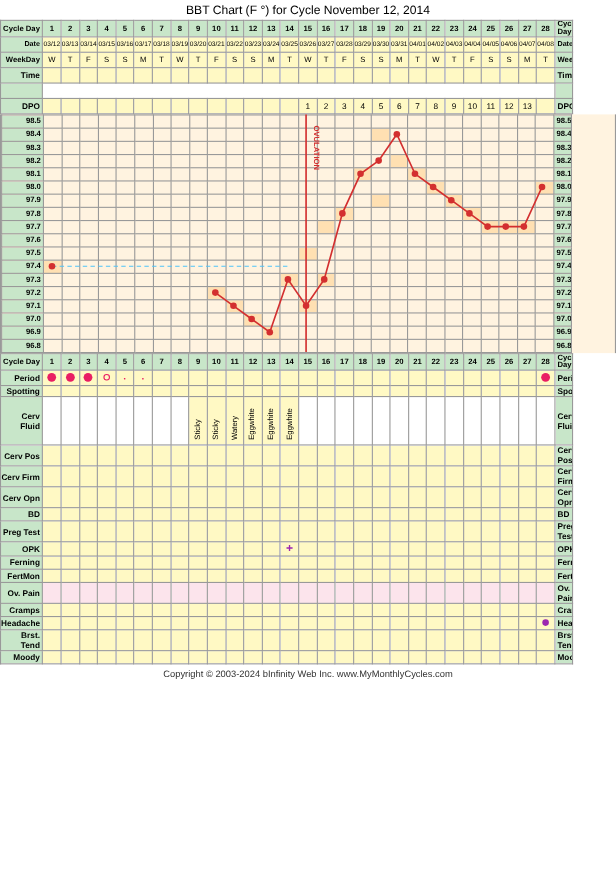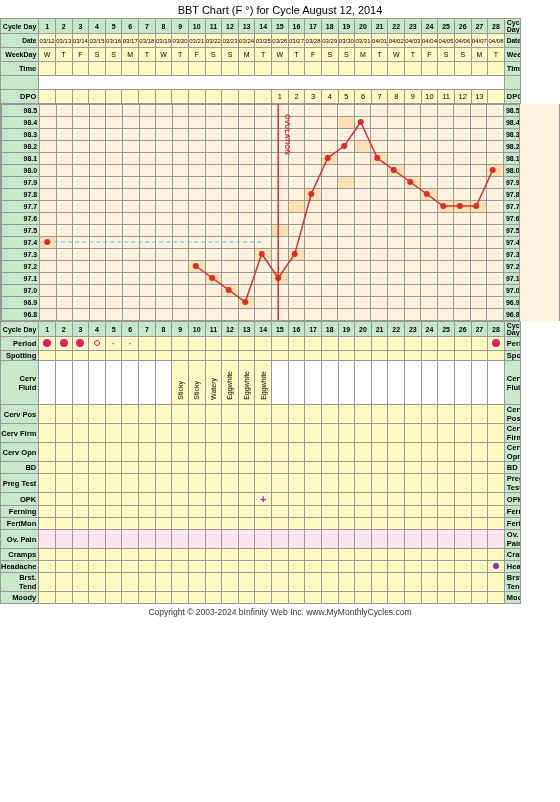--- a/index.html
+++ b/index.html
@@ -111,21 +111,21 @@
       text-align: center;
       font-size: 8.5px;
       padding: 3px 12px;
       color: #333;
     }
   </style>
 </head>
 <body>
 
 <div class="chart-container">
-  <div class="chart-title">BBT Chart (F °) for Cycle August 12, 2014</div>
+  <div class="chart-title">BBT Chart (F °) for Cycle November 12, 2014</div>
 
   <table>
 
     <colgroup>
       <col style="width:38px">
 
       <col style="width:16.5px">
         <col style="width:16.5px">
         <col style="width:16.5px">
         <col style="width:16.5px">

